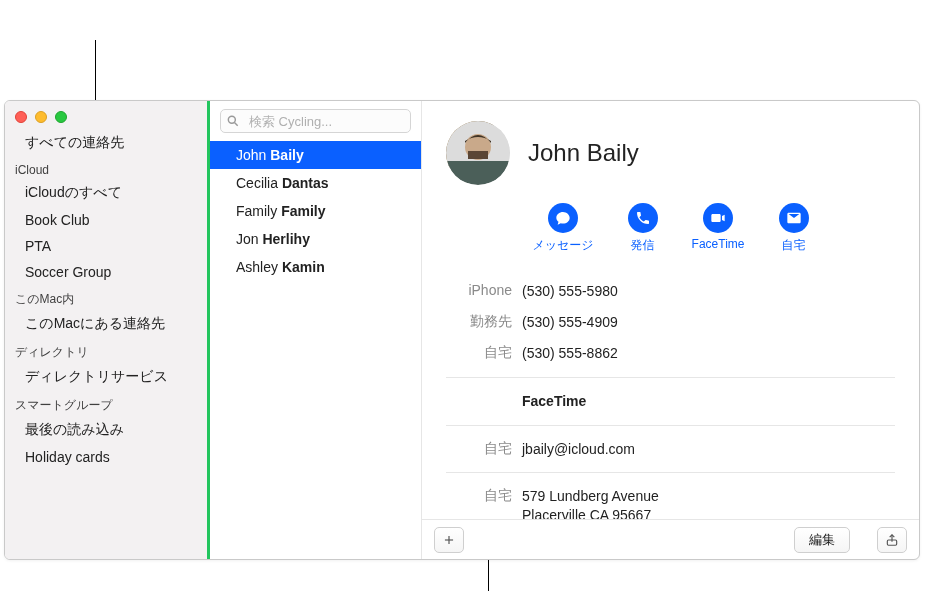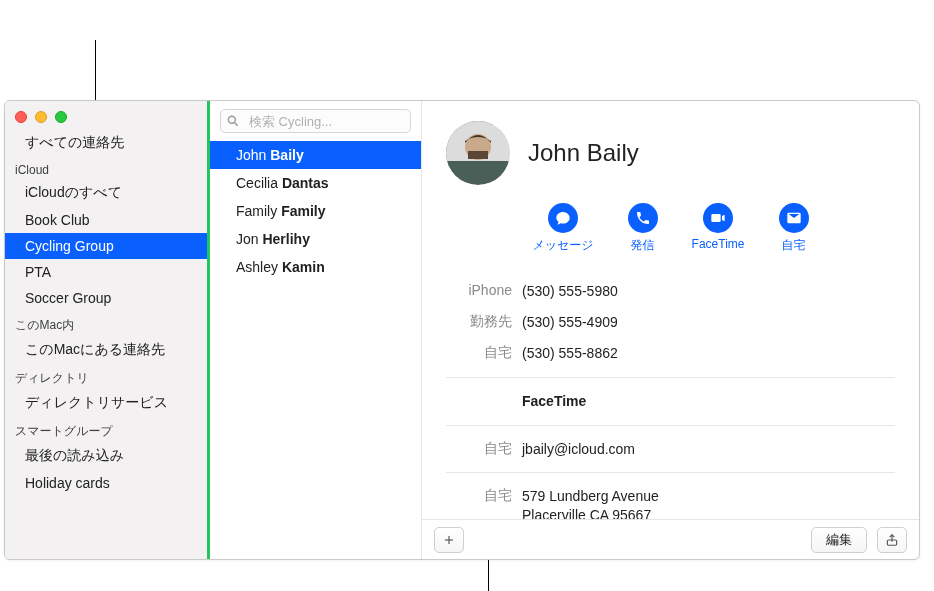--- a/index.html
+++ b/index.html
@@ -205,21 +205,21 @@
     height: 1px;
     background: #e6e6e6;
     margin: 8px 0;
   }
   .footer {
     height: 40px;
     border-top: 1px solid #e6e6e6;
     display: flex;
     align-items: center;
     padding: 0 12px;
-    gap: 10px;
+    gap: 27px;
   }
   .footer .spacer { flex: 1; }
   .icon-btn {
     width: 30px; height: 26px;
     border: 1px solid #cfcfcf;
     border-radius: 5px;
     background: linear-gradient(#fff,#f5f5f5);
     display: flex;
     align-items: center;
     justify-content: center;
@@ -251,21 +251,20 @@
       <div class="traffic">
         <div class="dot red"></div>
         <div class="dot yellow"></div>
         <div class="dot green"></div>
       </div>
       <div class="sb-item top">すべての連絡先</div>
       <div id="sidebar-sections">
           <div class="sb-section-header">iCloud</div>
           <div class="sb-item">iCloudのすべて</div>
           <div class="sb-item">Book Club</div>
-          <div class="sb-item selected">Cycling Group</div>
           <div class="sb-item">PTA</div>
           <div class="sb-item">Soccer Group</div>
           <div class="sb-section-header">このMac内</div>
           <div class="sb-item">このMacにある連絡先</div>
           <div class="sb-section-header">ディレクトリ</div>
           <div class="sb-item">ディレクトリサービス</div>
           <div class="sb-section-header">スマートグループ</div>
           <div class="sb-item">最後の読み込み</div>
           <div class="sb-item">Holiday cards</div>
         </div>

